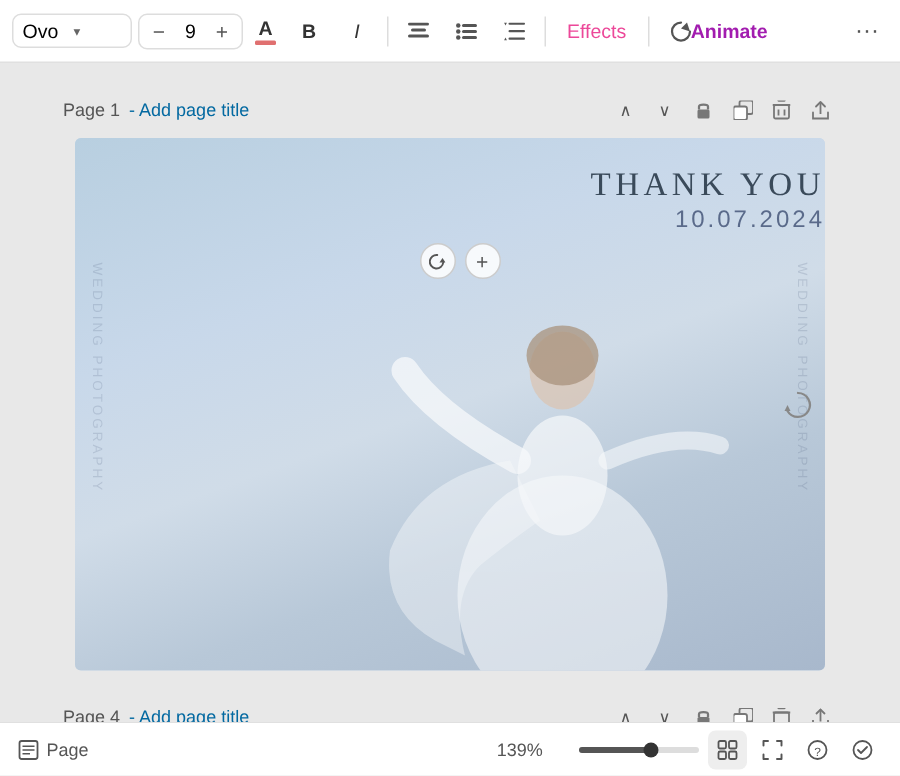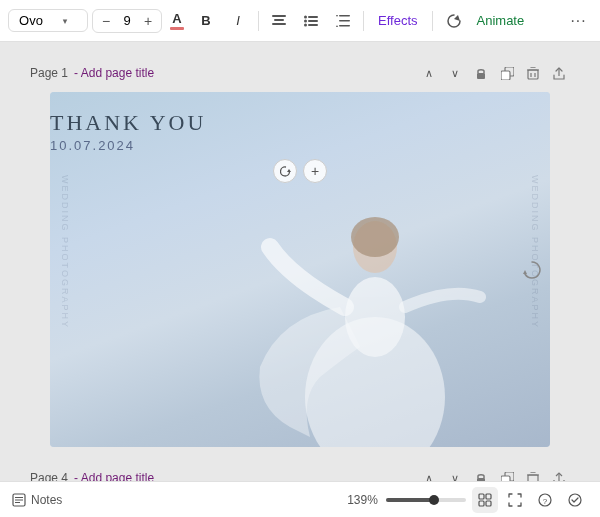--- a/index.html
+++ b/index.html
@@ -24,21 +24,20 @@
     }
     .font-selector {
       display: flex;
       align-items: center;
       gap: 2px;
       border: 1px solid #ddd;
       border-radius: 6px;
       padding: 3px 6px;
       cursor: pointer;
       min-width: 80px;
-      text-align: center;
     }
     .font-selector span { font-size: 13px; flex: 1; }
     .font-selector .chevron { font-size: 9px; color: #666; }
     .toolbar-divider {
       width: 1px;
       height: 20px;
       background: #ddd;
       margin: 0 2px;
     }
     .toolbar-btn {
@@ -88,31 +87,32 @@
     .color-btn .letter { font-size: 13px; font-weight: bold; color: #333; }
     .color-btn .color-bar { width: 14px; height: 3px; background: #e07070; border-radius: 1px; margin-top: 1px; }
     .effects-btn {
       display: flex;
       align-items: center;
       gap: 4px;
       padding: 4px 8px;
       border-radius: 6px;
       cursor: pointer;
       font-size: 13px;
-      color: #6d28d9;
+      color: #ec4899;
     }
     .animate-btn {
       display: flex;
       align-items: center;
-      gap: 16px;
+      gap: 0;
       padding: 4px 8px;
       border-radius: 6px;
       cursor: pointer;
       font-size: 13px;
-      color: #15803d;
+      color: #a21caf;
+      font-weight: bold;
     }
     .more-btn {
       width: 28px;
       height: 28px;
       display: flex;
       align-items: center;
       justify-content: center;
       border-radius: 5px;
       cursor: pointer;
       font-size: 16px;
@@ -120,21 +120,21 @@
     }
     .toolbar-spacer { flex: 1; }
 
     
     .canvas-area {
       background: #e8e8e8;
       height: calc(517px - 42px - 36px);
       overflow-y: auto;
       overflow-x: hidden;
       position: relative;
-      padding: 20px 30px;
+      padding: 20px 42px;
     }
 
     
     .page-section {
       margin-bottom: 20px;
     }
     .page-label {
       font-size: 12px;
       color: #555;
       margin-bottom: 8px;
@@ -153,21 +153,21 @@
       height: 22px;
       display: flex;
       align-items: center;
       justify-content: center;
       border-radius: 4px;
       cursor: pointer;
       font-size: 11px;
       color: #555;
     }
     .page-label .add-title {
-      color: #701a75;
+      color: #0369a1;
       font-size: 12px;
       cursor: pointer;
     }
 
     .canvas-page {
       width: 100%;
       max-width: 500px;
       margin: 0 auto;
       background: #c8d8e8;
       border-radius: 4px;
@@ -182,23 +182,23 @@
     .wedding-bg {
       position: absolute;
       inset: 0;
       background: linear-gradient(160deg, #b8cfe0 0%, #c8d8ea 30%, #d0dce8 50%, #b8c8d8 70%, #a8b8cc 100%);
     }
 
     
     .page-text {
       position: absolute;
       top: 18px;
-      left: 0;
+      left: 13px;
       right: 0;
-      text-align: left;
+      text-align: right;
       z-index: 2;
     }
     .thank-you-text {
       font-size: 22px;
       font-weight: 300;
       color: #3a4a5a;
       letter-spacing: 3px;
       text-transform: uppercase;
       font-family: Georgia, serif;
     }
@@ -213,21 +213,21 @@
       font-size: 11px;
       font-weight: 600;
       color: #5a6a8a;
       letter-spacing: 3px;
       text-transform: uppercase;
       font-family: Georgia, serif;
       position: relative;
       z-index: 1;
     }
     .date-text {
-      font-size: 13px;
+      font-size: 16px;
       color: #5a6a8a;
       letter-spacing: 2px;
       margin-top: 2px;
     }
 
     
     .selection-handle-left {
       position: absolute;
       left: -5px;
       top: 50%;
@@ -304,21 +304,21 @@
       align-items: center;
       gap: 5px;
       cursor: pointer;
       font-size: 12px;
       color: #555;
     }
     .bottom-spacer { flex: 1; }
     .zoom-controls {
       display: flex;
       align-items: center;
-      gap: 6px;
+      gap: 22px;
       margin-left: 12px;
     }
     .zoom-label {
       font-size: 12px;
       color: #555;
       min-width: 35px;
       text-align: center;
     }
     .zoom-slider-container {
       width: 80px;
@@ -577,21 +577,21 @@
 </div>
 
 <div class="bottom-toolbar">
   <div class="notes-btn">
     <svg width="14" height="14" viewBox="0 0 14 14">
       <rect x="1" y="1" width="12" height="12" rx="1.5" stroke="#555" stroke-width="1.2" fill="none"></rect>
       <line x1="3" y1="4.5" x2="11" y2="4.5" stroke="#555" stroke-width="1"></line>
       <line x1="3" y1="7" x2="11" y2="7" stroke="#555" stroke-width="1"></line>
       <line x1="3" y1="9.5" x2="8" y2="9.5" stroke="#555" stroke-width="1"></line>
     </svg>
-    <span>Notes</span>
+    <span>Page</span>
   </div>
 
   <div class="bottom-spacer"></div>
 
   <div class="zoom-controls">
     <span class="zoom-label">139%</span>
     <div class="zoom-slider-container">
       <div class="zoom-slider-fill"></div>
       <div class="zoom-thumb"></div>
     </div>

